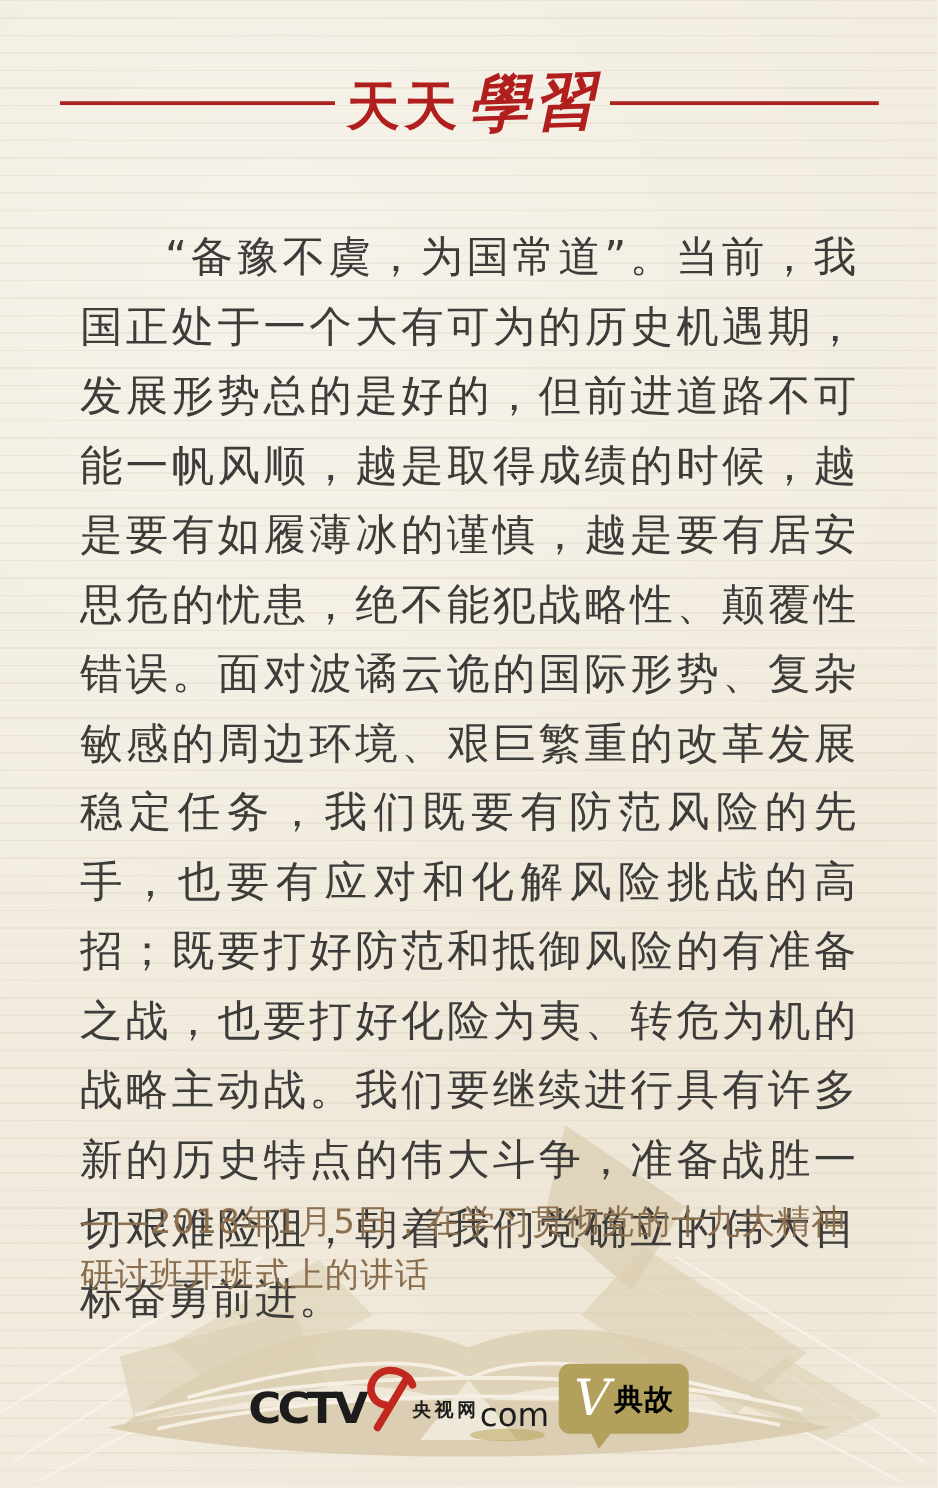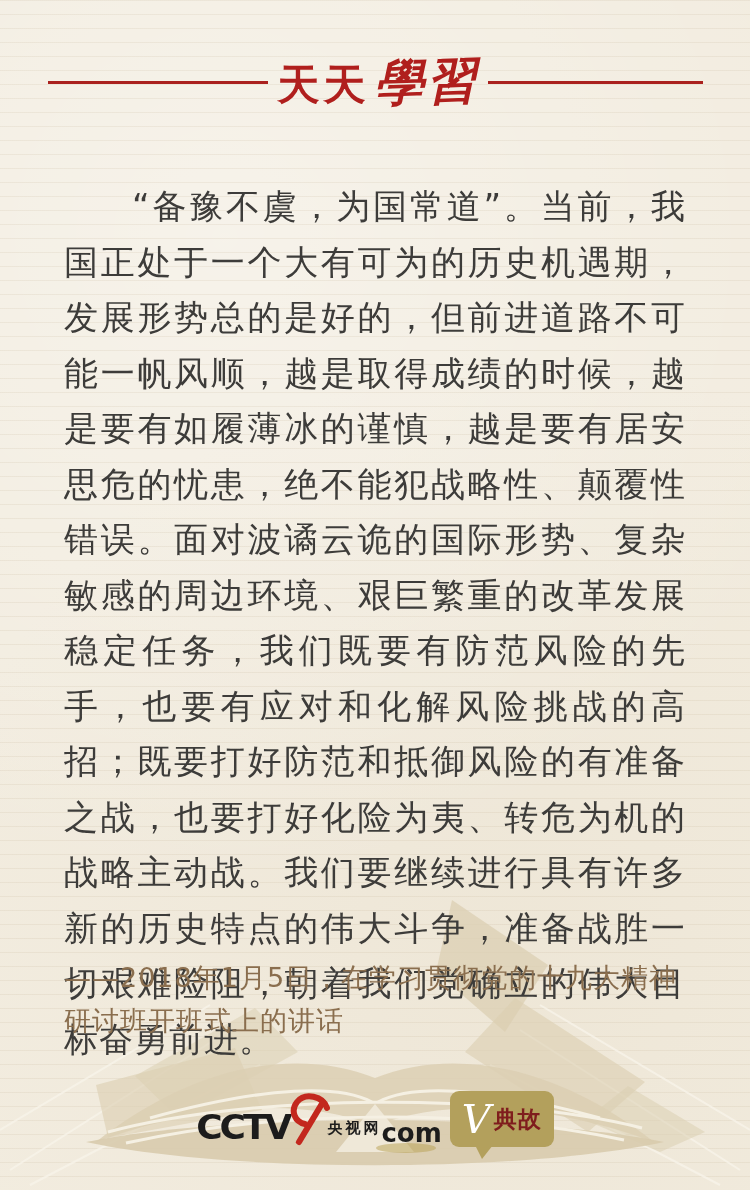--- a/index.html
+++ b/index.html
@@ -72,35 +72,35 @@
     font-family:"DejaVu Sans","Liberation Sans",sans-serif;
     font-weight:900;font-size:36px;line-height:36px;color:#1c1c1c;
     letter-spacing:-3px;transform:scaleY(0.95);
   }
   .cctv-swoosh{position:relative;width:44px;height:54px;margin:0 -6px 0 -2px;}
   .cctv-right{display:flex;align-items:flex-start;margin-left:2px;}
   .cctv-cn{
     font-size:15px;font-weight:700;color:#1c1c1c;letter-spacing:3px;line-height:16px;
   }
   .cctv-com{
-    font-weight:700;font-size:26px;line-height:26px;color:#1c1c1c;letter-spacing:0px;
+    font-weight:400;font-size:26px;line-height:26px;color:#1c1c1c;letter-spacing:0px;
   }
 
   .vbadge{
     position:relative;
     display:flex;align-items:center;justify-content:center;
     width:104px;height:56px;border-radius:9px;
     background:#b3a05c;
   }
   .vbadge .v{
     color:#ffffff;font-family:"DejaVu Serif","Liberation Serif",serif;
     font-style:italic;font-size:40px;font-weight:400;line-height:40px;margin-right:3px;
   }
   .vbadge .vlabel{
-    color:#7f1d1d;font-size:23px;font-weight:700;letter-spacing:1px;
+    color:#000000;font-size:23px;font-weight:700;letter-spacing:1px;
   }
   .vbadge .tail{
     position:absolute;left:24px;bottom:-12px;width:0;height:0;
     border-left:9px solid transparent;border-right:9px solid transparent;
     border-top:14px solid #b3a05c;transform:skewX(-8deg);
   }
 </style>
 </head>
 <body>
 

